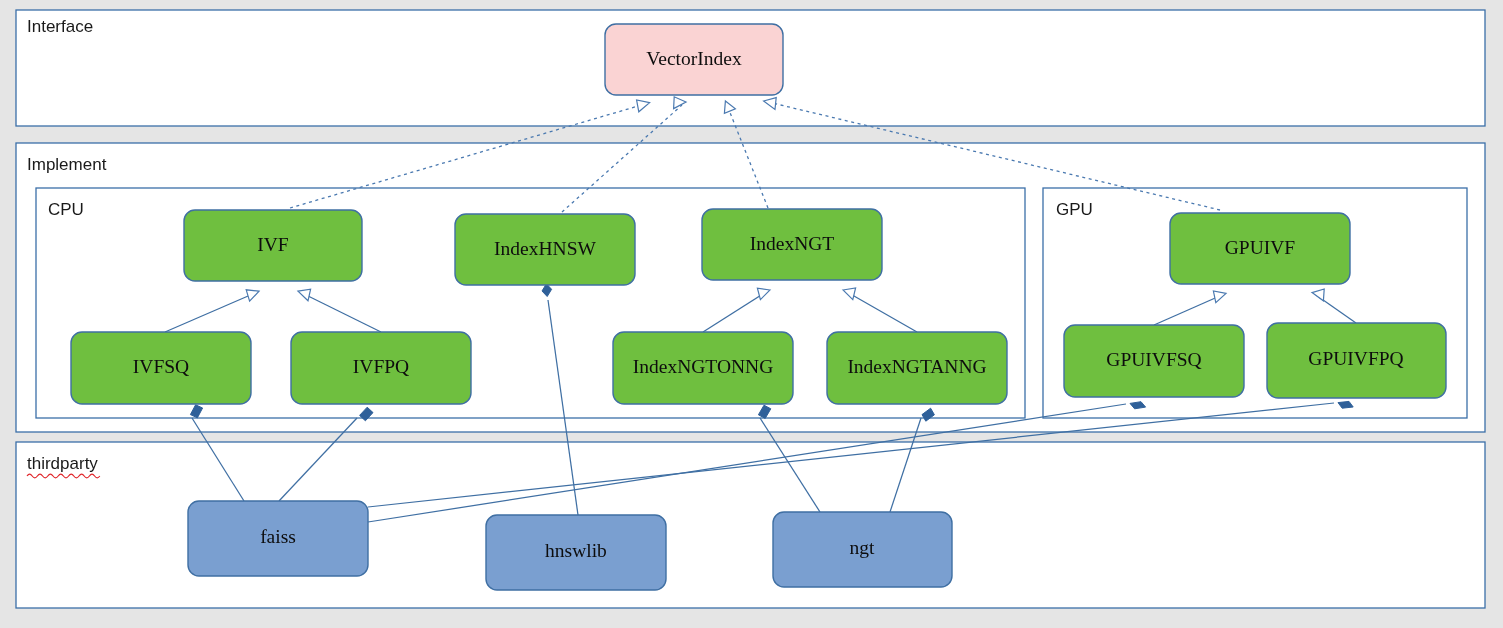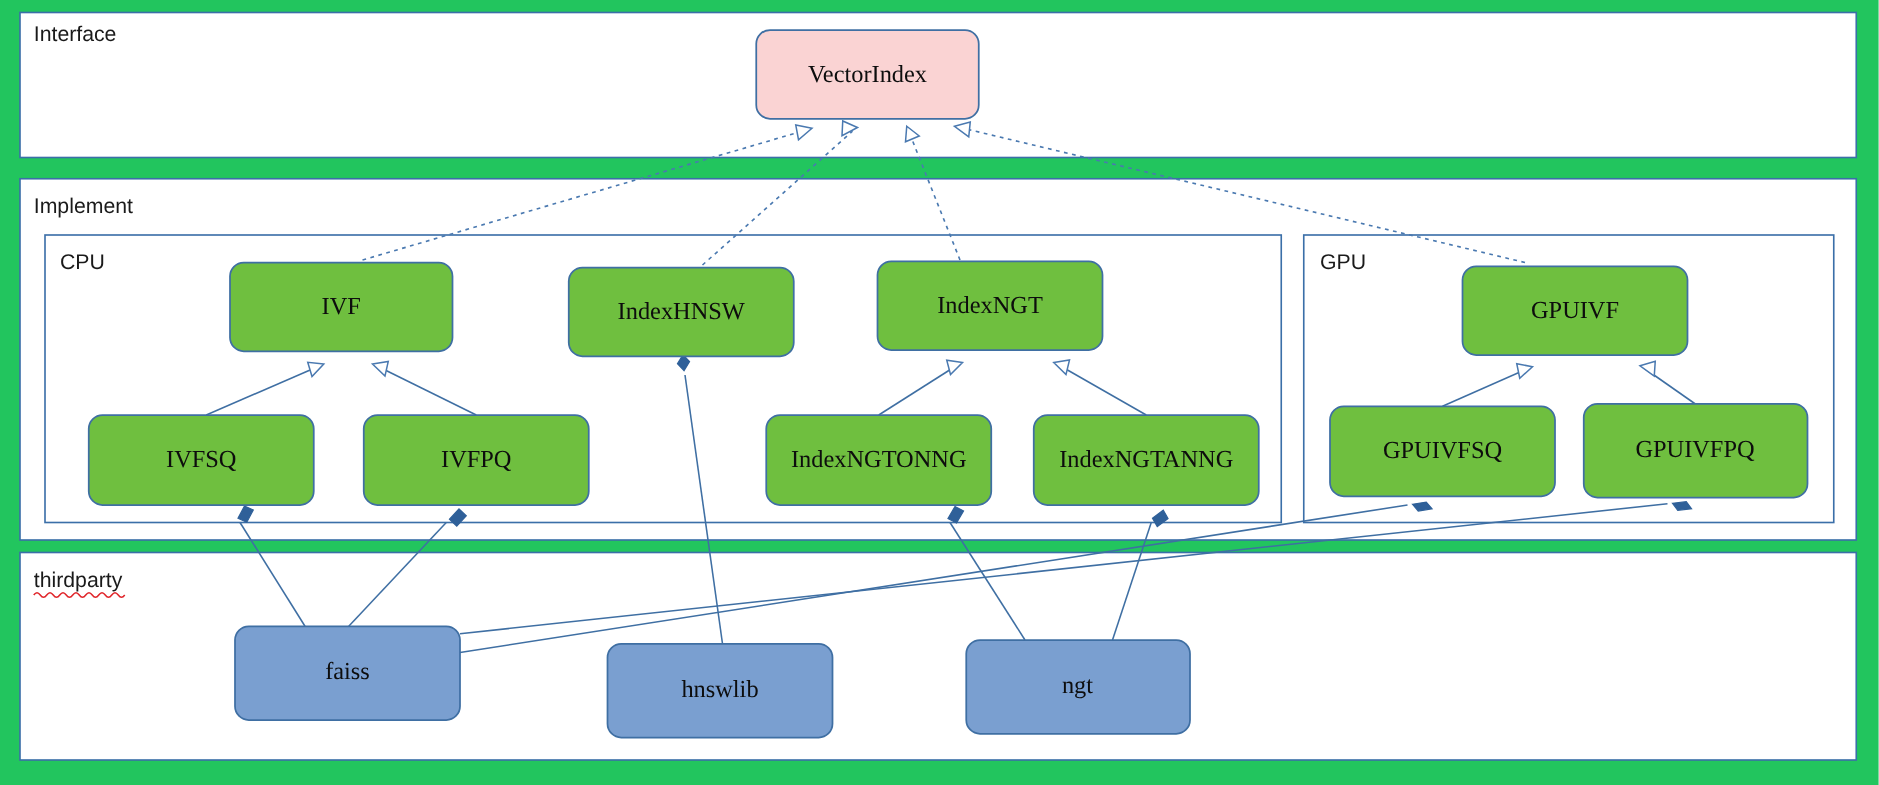--- a/index.html
+++ b/index.html
@@ -7,21 +7,21 @@
     padding: 0;
     background: #ffffff;
   }
   body {
     font-family: "Liberation Sans", sans-serif;
   }
   #canvas {
     position: relative;
     width: 1503px;
     height: 628px;
-    background: #22c55e;
+    background: #e5e5e5;
     overflow: hidden;
   }
   svg#diagram {
     position: absolute;
     left: 0;
     top: 0;
     width: 1503px;
     height: 628px;
     display: block;
   }

